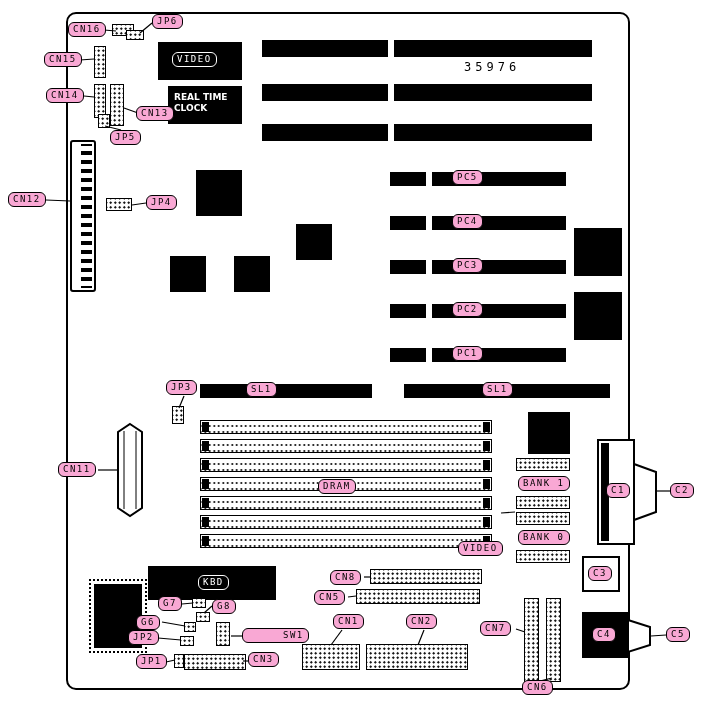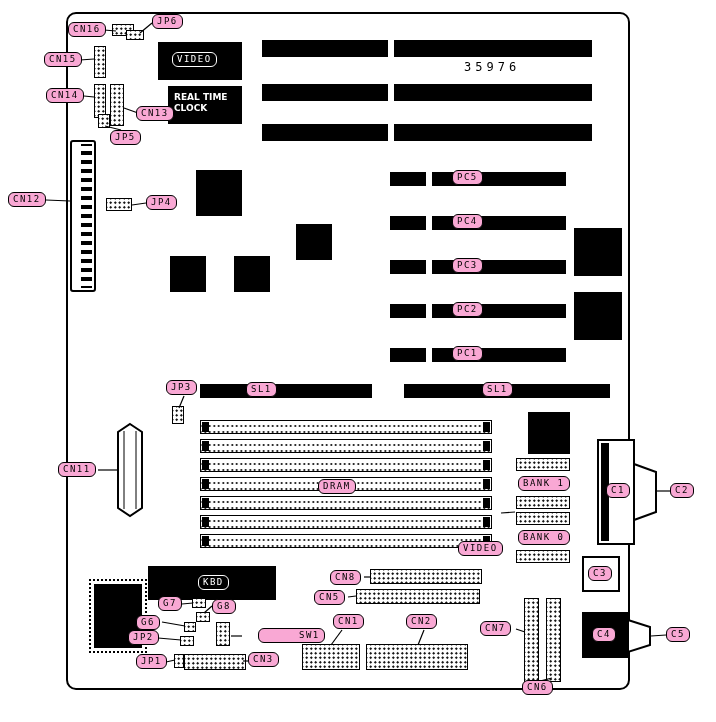--- a/index.html
+++ b/index.html
@@ -217,21 +217,21 @@
   <div class="lbl" style="left:666px;top:627px;">C5</div>
 
   <div class="lbl inv" style="left:198px;top:575px;">KBD</div>
   <div class="lbl" style="left:330px;top:570px;">CN8</div>
   <div class="lbl" style="left:314px;top:590px;">CN5</div>
 
   <div class="lbl" style="left:158px;top:596px;">G7</div>
   <div class="lbl" style="left:212px;top:599px;">G8</div>
   <div class="lbl" style="left:136px;top:615px;">G6</div>
   <div class="lbl" style="left:128px;top:630px;">JP2</div>
-  <div class="lbl" style="left:258px;top:628px;padding-left:40px;">SW1</div>
+  <div class="lbl" style="left:242px;top:628px;padding-left:40px;">SW1</div>
   <div class="lbl" style="left:136px;top:654px;">JP1</div>
   <div class="lbl" style="left:248px;top:652px;">CN3</div>
 
   <div class="lbl" style="left:324px;top:614px;margin-left:9px;">CN1</div>
   <div class="lbl" style="left:406px;top:614px;">CN2</div>
   <div class="lbl" style="left:480px;top:621px;">CN7</div>
   <div class="lbl" style="left:522px;top:680px;">CN6</div>
 
 </div>
 

